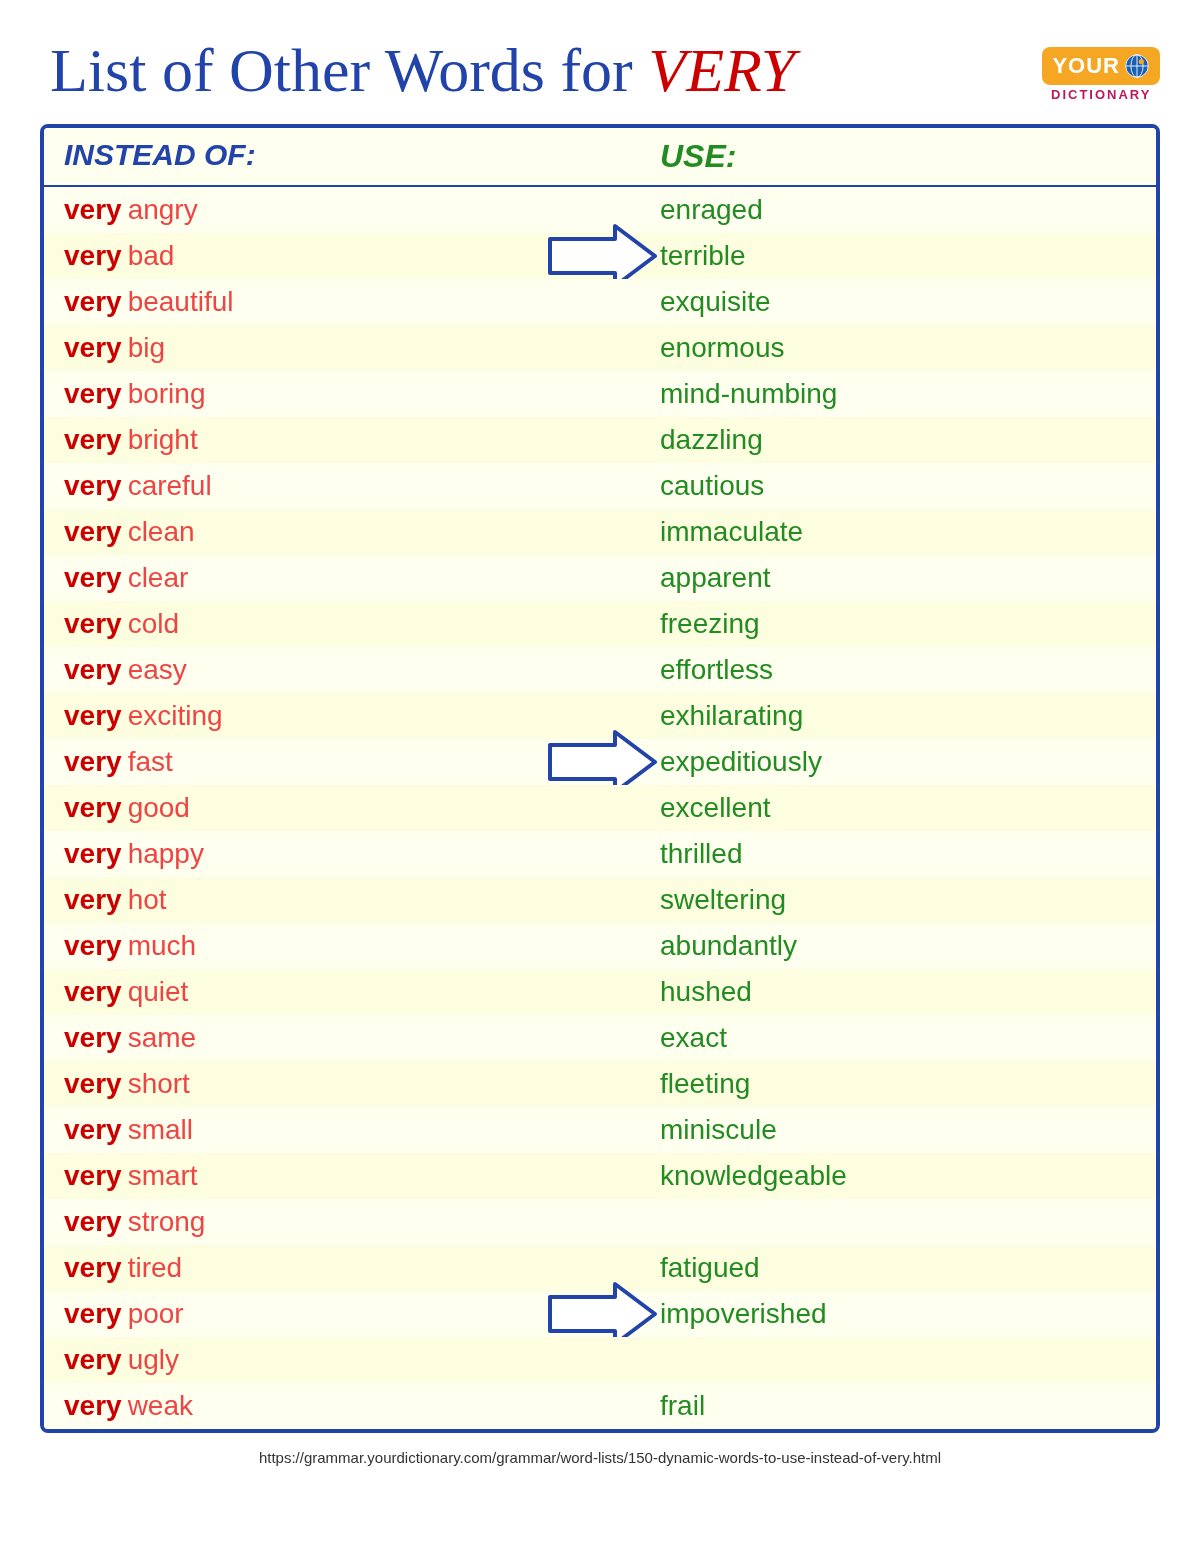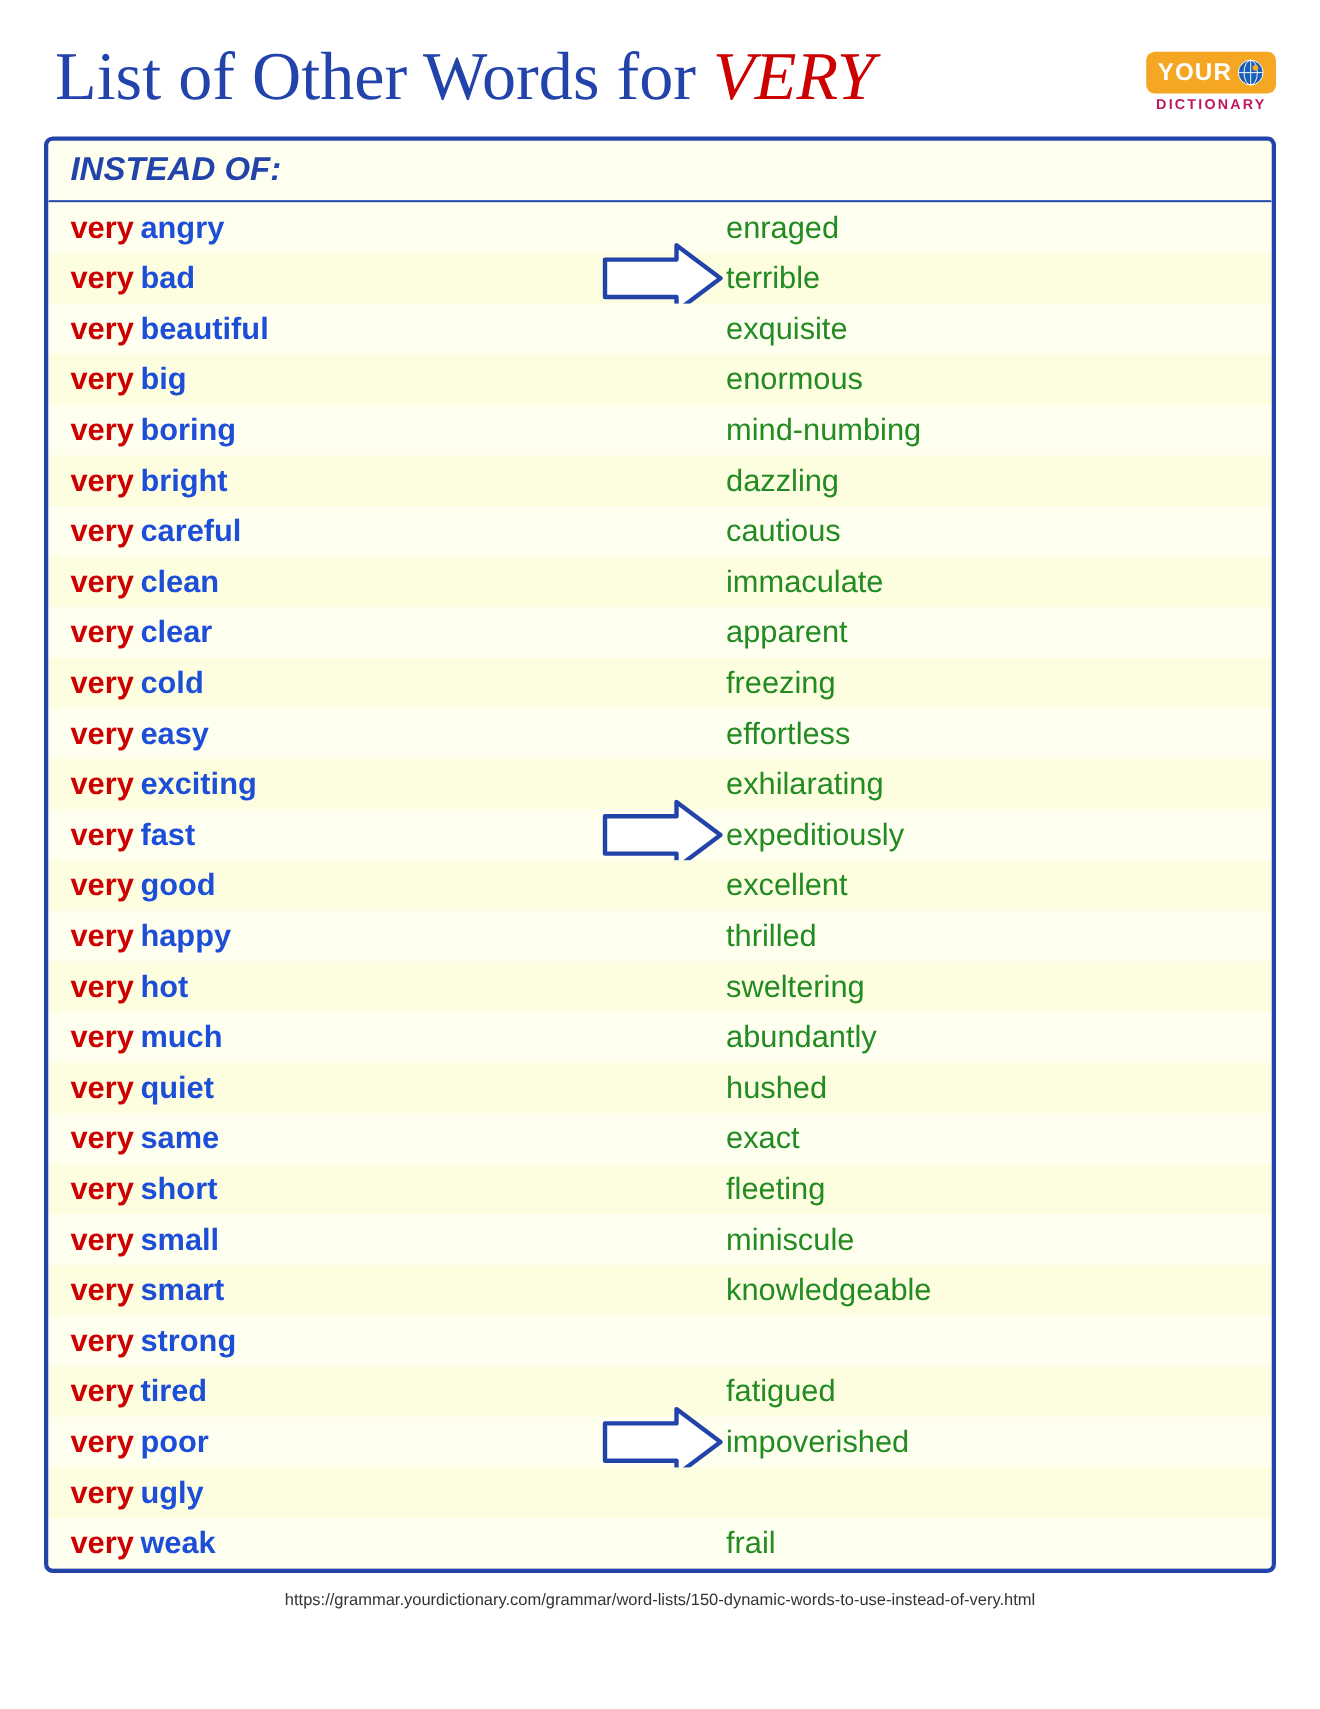--- a/index.html
+++ b/index.html
@@ -131,22 +131,22 @@
       gap: 0;
     }
 
     .very-word {
       color: #cc0000;
       font-weight: 700;
       margin-right: 6px;
     }
 
     .adj-word {
-      color: #1d4ed8;
-      font-weight: 700;
+      color: #ef4444;
+      font-weight: 400;
     }
 
     .right-cell {
       font-size: 28px;
       font-family: Arial, sans-serif;
       color: #228b22;
       font-weight: 500;
       padding-left: 60px;
     }
 
@@ -189,20 +189,21 @@
   <div class="logo-dictionary">DICTIONARY</div>
 </div>
 
 <h1 class="main-title">
   <span>List of Other Words for </span><span class="very-red">VERY</span>
 </h1>
 
 <div class="table-container">
   <div class="table-header">
     <div class="header-instead">INSTEAD OF:</div>
+    <div class="header-use">USE:</div>
   </div>
   <div class="table-body" id="table-body">
   <div class="table-row white">
         <div class="left-cell">
           <span class="very-word">very </span>
           <span class="adj-word">angry</span>
         </div>
         <div class="right-cell">enraged</div>
       </div>
       <div class="table-row shaded">

